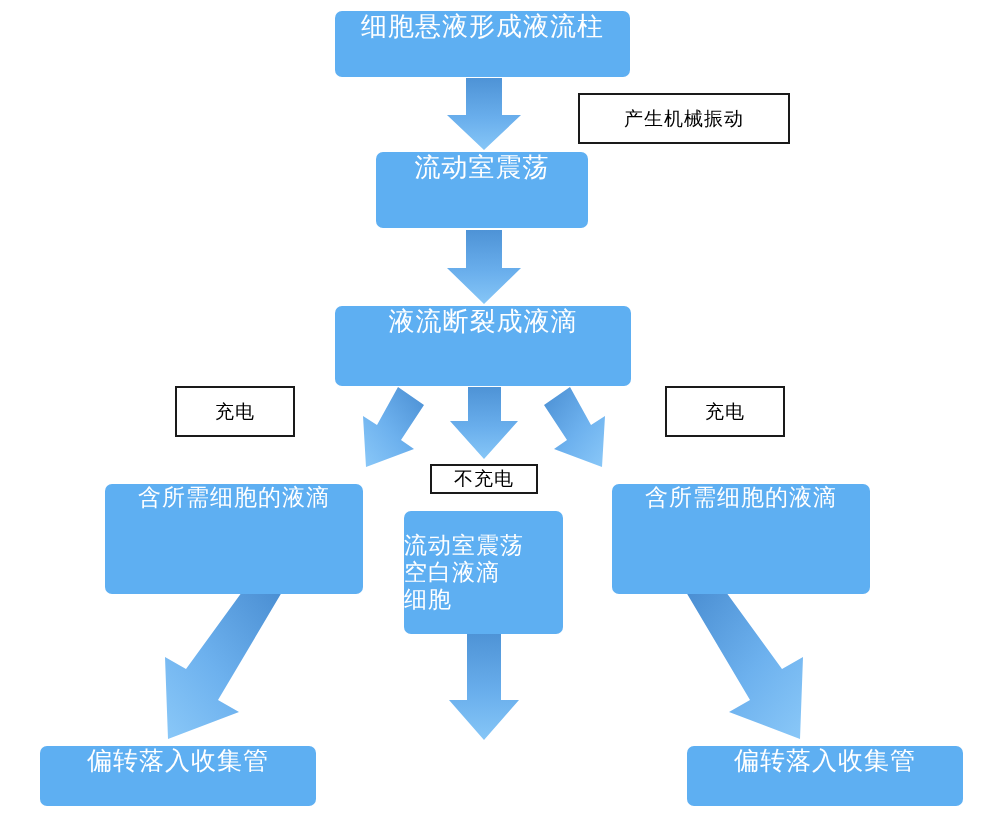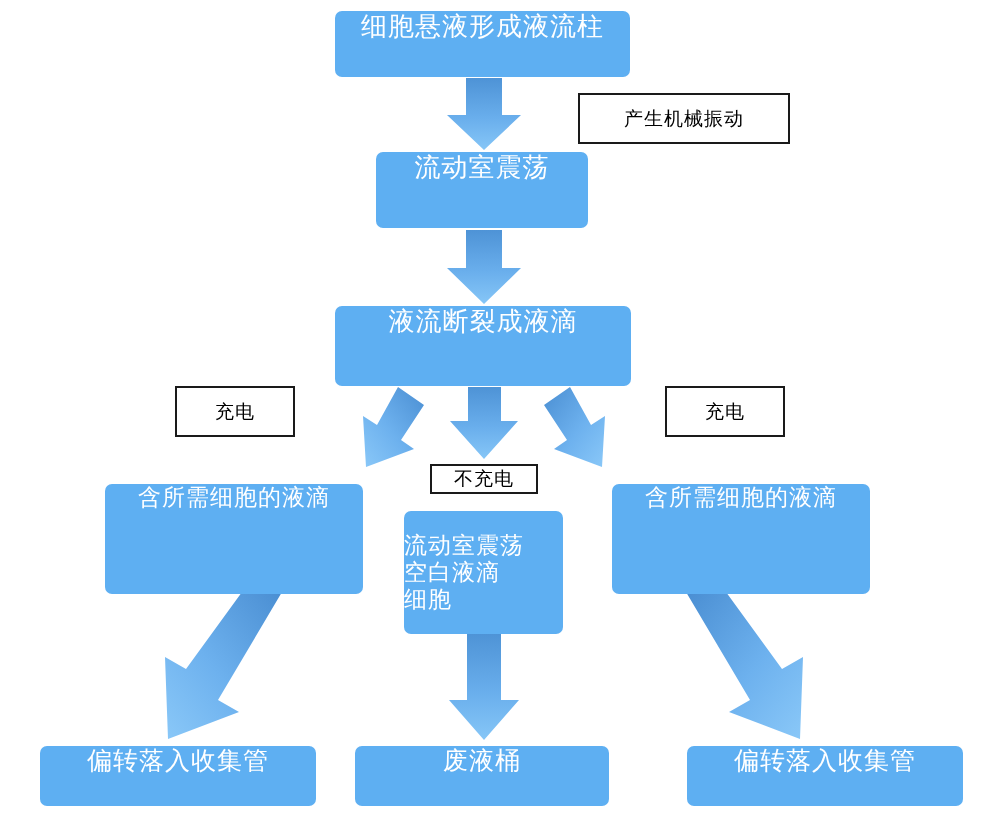--- a/index.html
+++ b/index.html
@@ -127,23 +127,20 @@
   </div>
 
   <div class="node" style="left:612px; top:484px; width:258px; height:110px; font-size:23px;">
     <span>含所需细胞的液滴</span>
   </div>
 
   <div class="node" style="left:40px; top:746px; width:276px; height:60px; font-size:25px;">
     <span>偏转落入收集管</span>
   </div>
 
-  <div class="node" style="left:355px; top:746px; width:254px; height:60px; font-size:25px;">
-    <span>废液桶</span>
-  </div>
 
   <div class="node" style="left:687px; top:746px; width:276px; height:60px; font-size:25px;">
     <span>偏转落入收集管</span>
   </div>
 
   <div class="note" style="left:578px; top:93px; width:212px; height:51px;">
     <span>产生机械振动</span>
   </div>
 
   <div class="note" style="left:175px; top:386px; width:120px; height:51px;">

